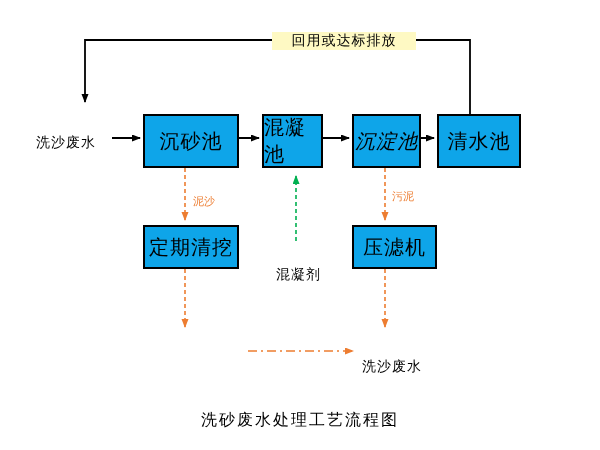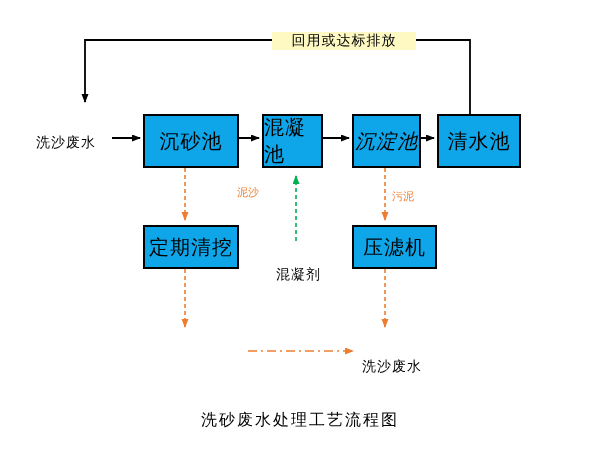--- a/index.html
+++ b/index.html
@@ -78,21 +78,21 @@
     <span>清水池</span>
   </div>
 
   <div class="node" style="left:143px;top:225px;width:96px;height:44px;">
     <span>定期清挖</span>
   </div>
   <div class="node" style="left:352px;top:225px;width:85px;height:44px;">
     <span>压滤机</span>
   </div>
 
-  <div class="small-lbl" style="left:193px;top:185px;margin-left:44px;">泥沙</div>
+  <div class="small-lbl" style="left:193px;top:194px;">泥沙</div>
   <div class="small-lbl" style="left:392px;top:189px;">污泥</div>
 
   <div class="lbl" style="left:276px;top:245px;margin-top:21px;">混凝剂</div>
 
   <div class="lbl" style="left:362px;top:358px;">洗沙废水</div>
 
   <div id="title">洗砂废水处理工艺流程图</div>
 
 </div>
 

